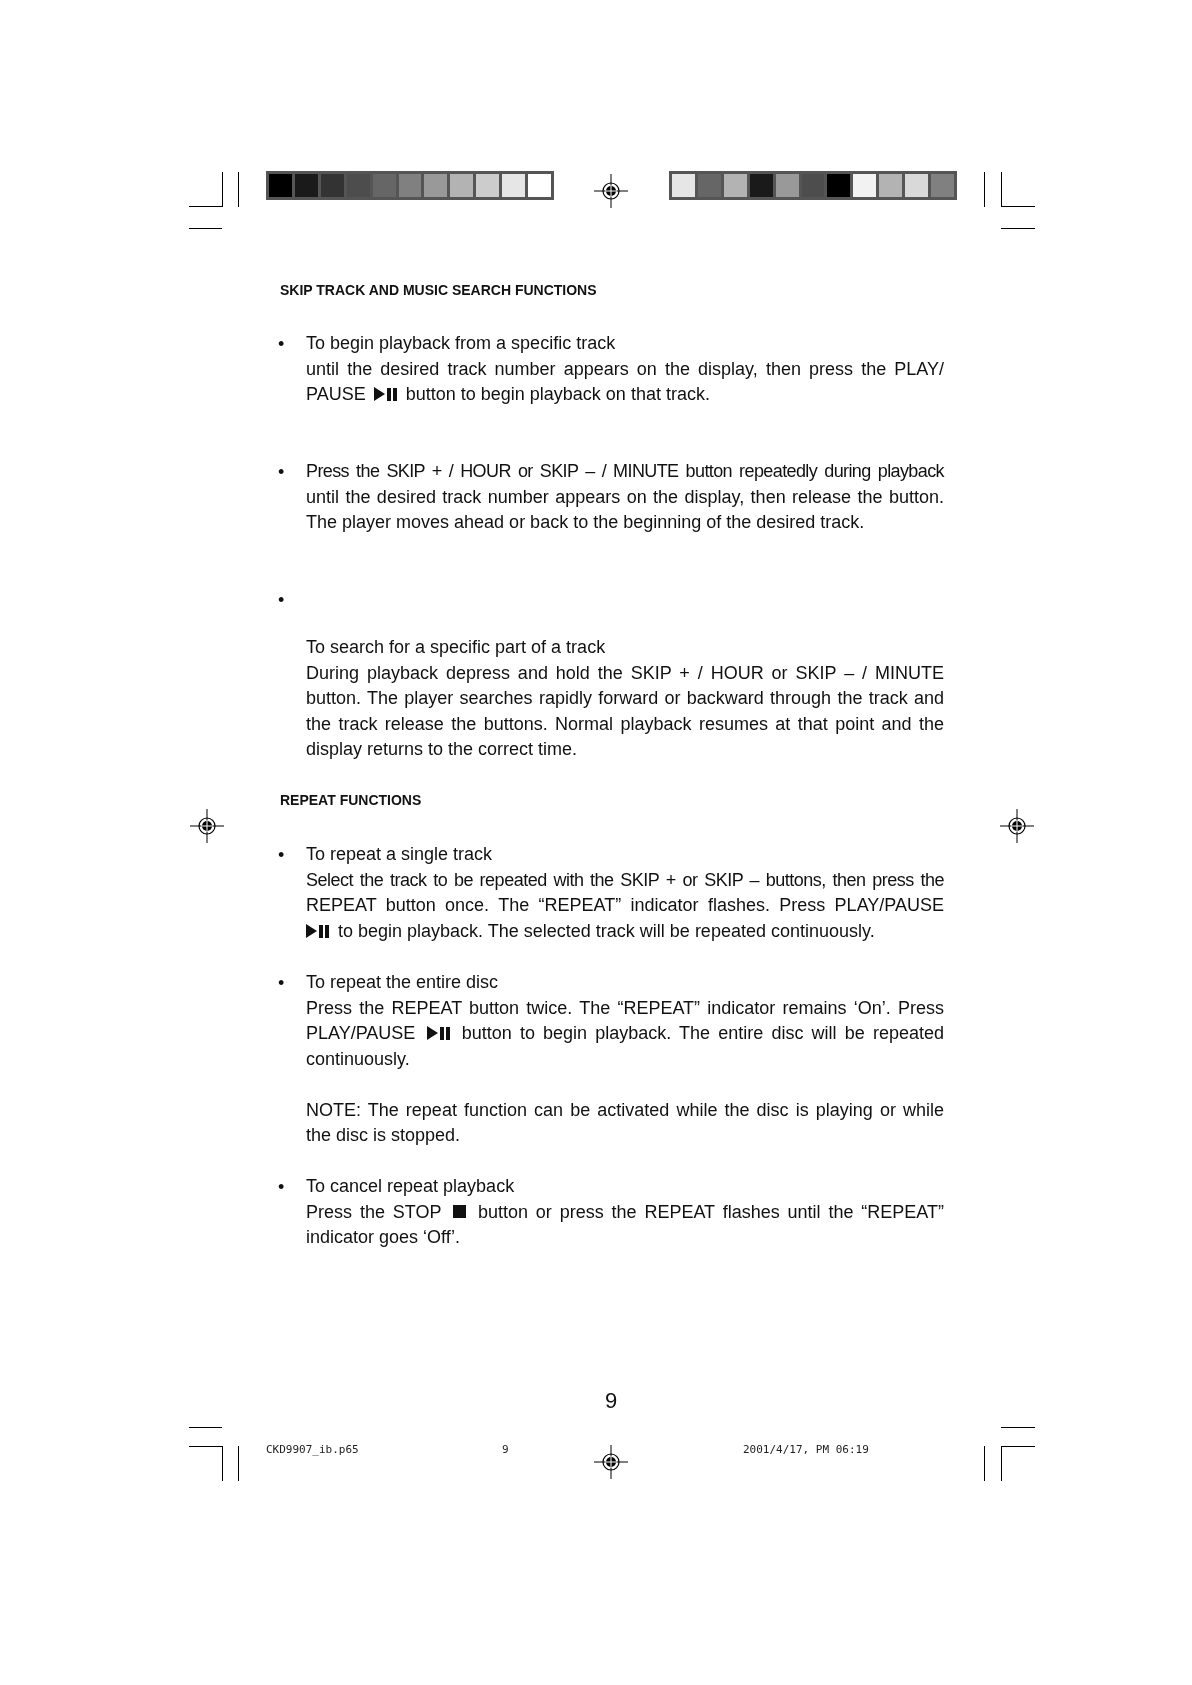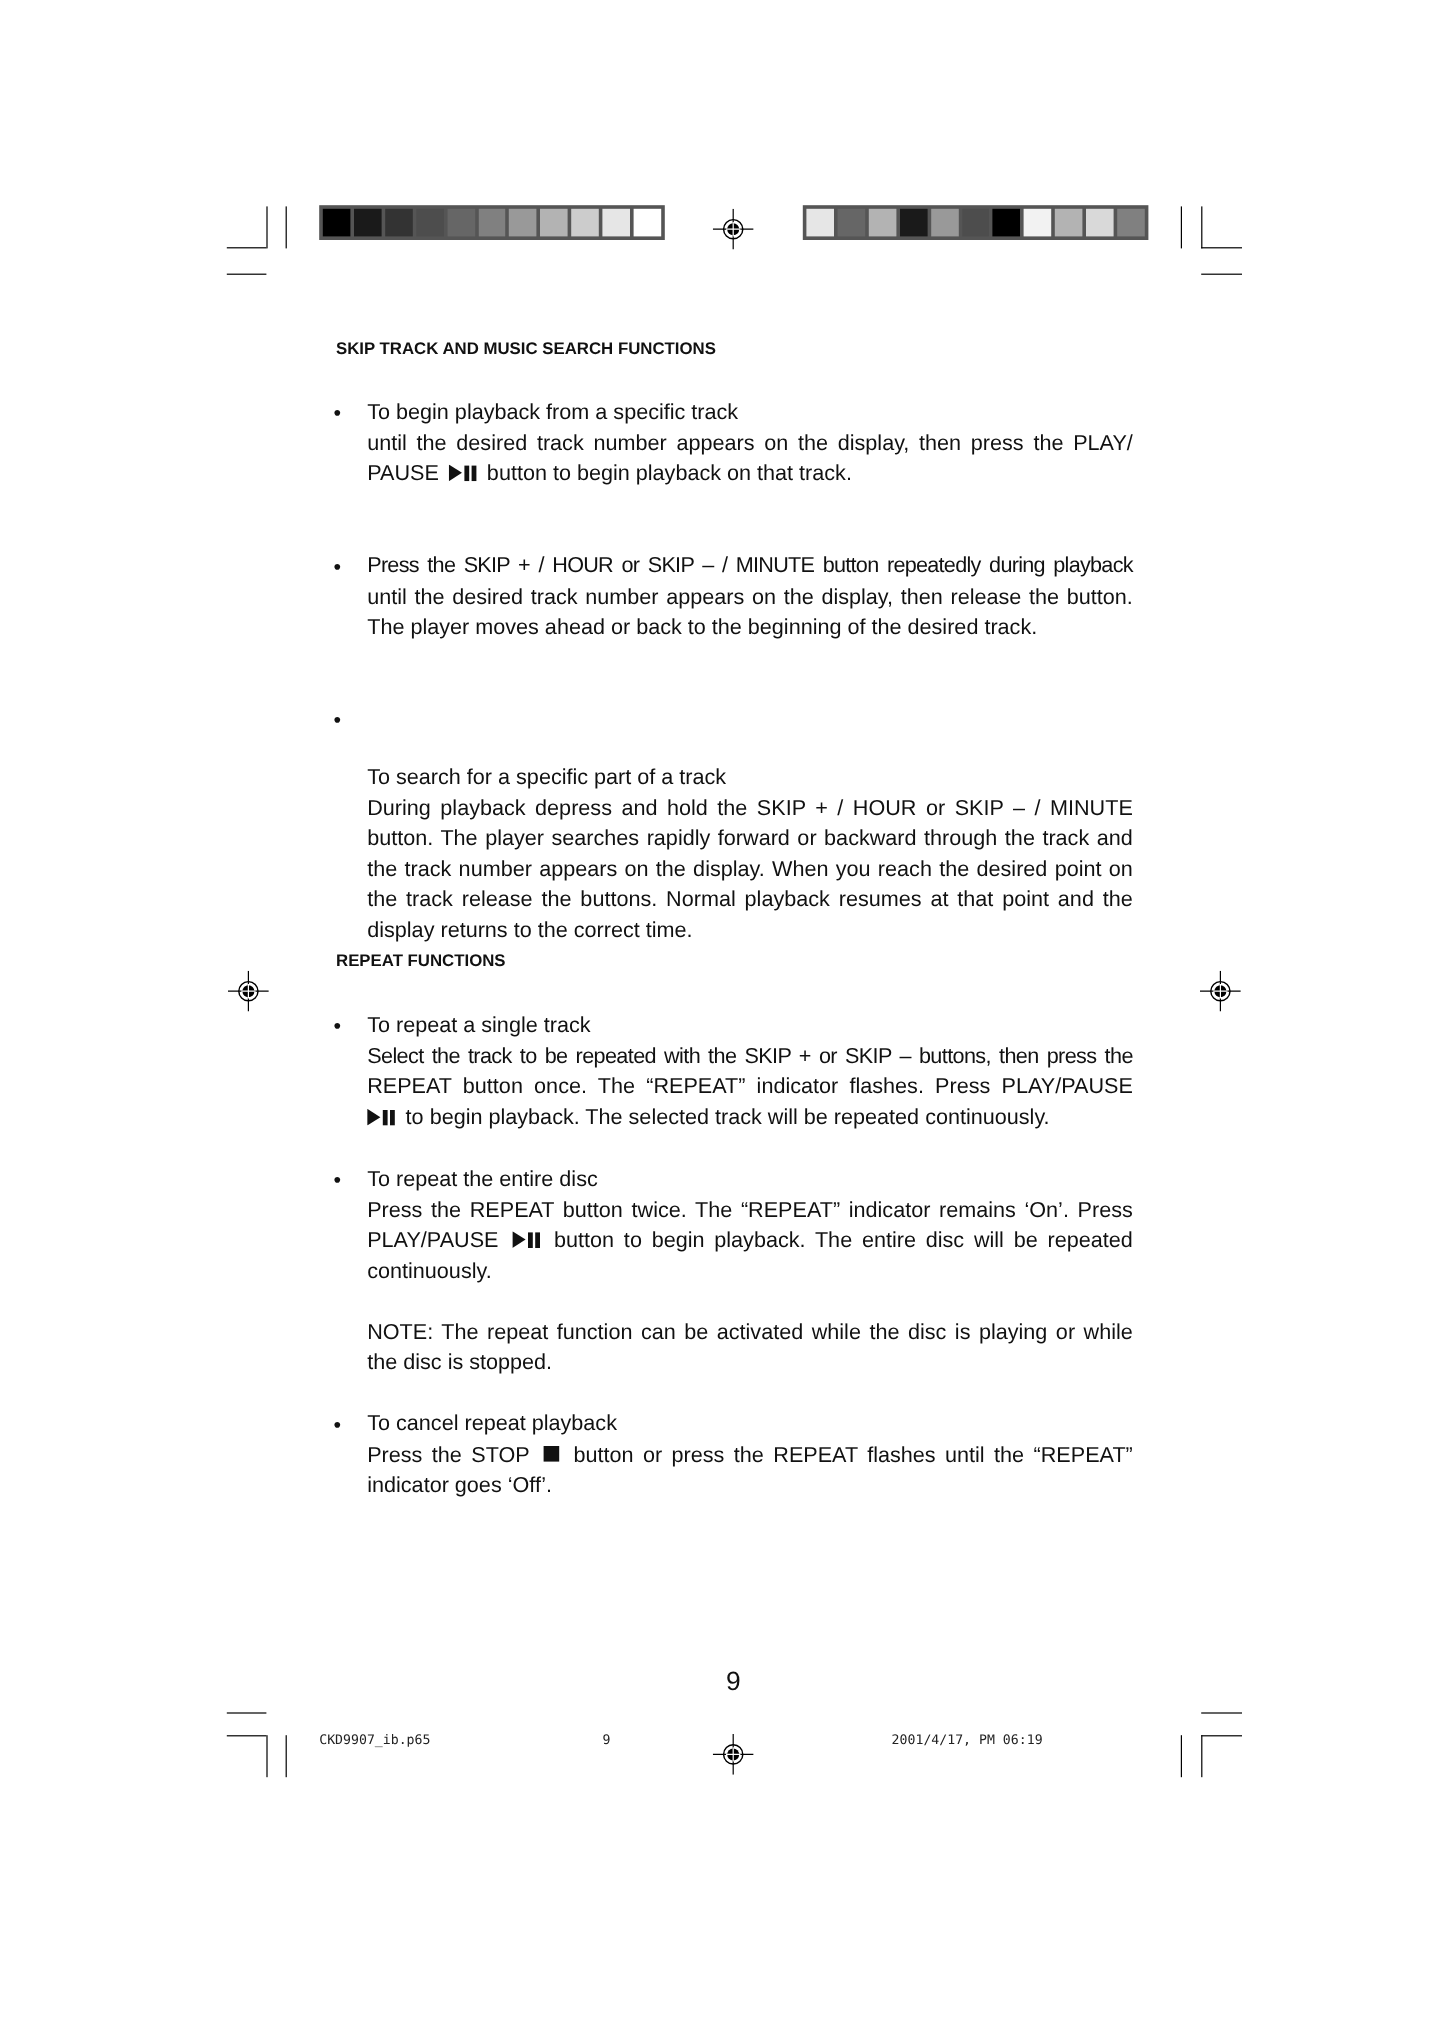--- a/index.html
+++ b/index.html
@@ -118,21 +118,20 @@
   <span class="l" style="letter-spacing:-0.6px;">Press the SKIP + / HOUR  or SKIP – / MINUTE  button repeatedly during playback</span>
   <span class="l">until the desired track number appears on the display, then release the button.</span>
   <span class="l last">The player moves ahead or back to the beginning of the desired track.</span>
 </div>
 
 <div class="bullet" style="top:590px;">•</div>
 <div class="para" style="top:587px;margin-top:48px;">
   <span class="l last">To search for a specific part of a track</span>
   <span class="l">During playback depress and hold the SKIP + / HOUR or SKIP – / MINUTE</span>
   <span class="l">button. The player searches rapidly forward or backward through the track and</span>
-  <span class="l">the track number appears on the display. When you reach the desired point on</span>
   <span class="l">the track release the buttons. Normal playback resumes at that point and the</span>
   <span class="l last">display returns to the correct time.</span>
 </div>
 
 <div class="heading" style="top:792px;">REPEAT FUNCTIONS</div>
 
 <div class="bullet" style="top:845px;">•</div>
 <div class="para" style="top:842px;">
   <span class="l last">To repeat a single track</span>
   <span class="l" style="letter-spacing:-0.5px;">Select the track to be repeated with the SKIP + or SKIP – buttons, then press the</span>

